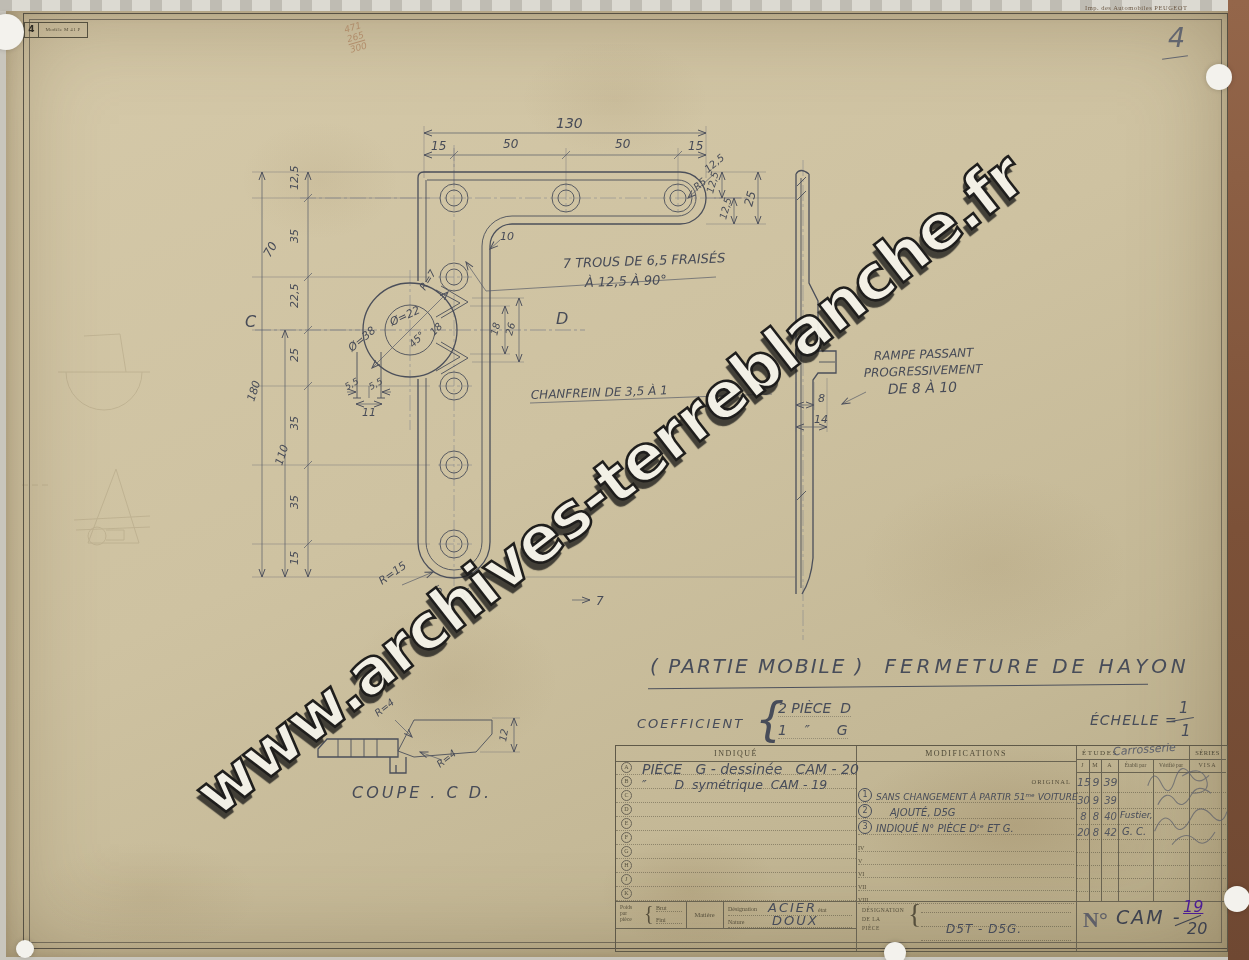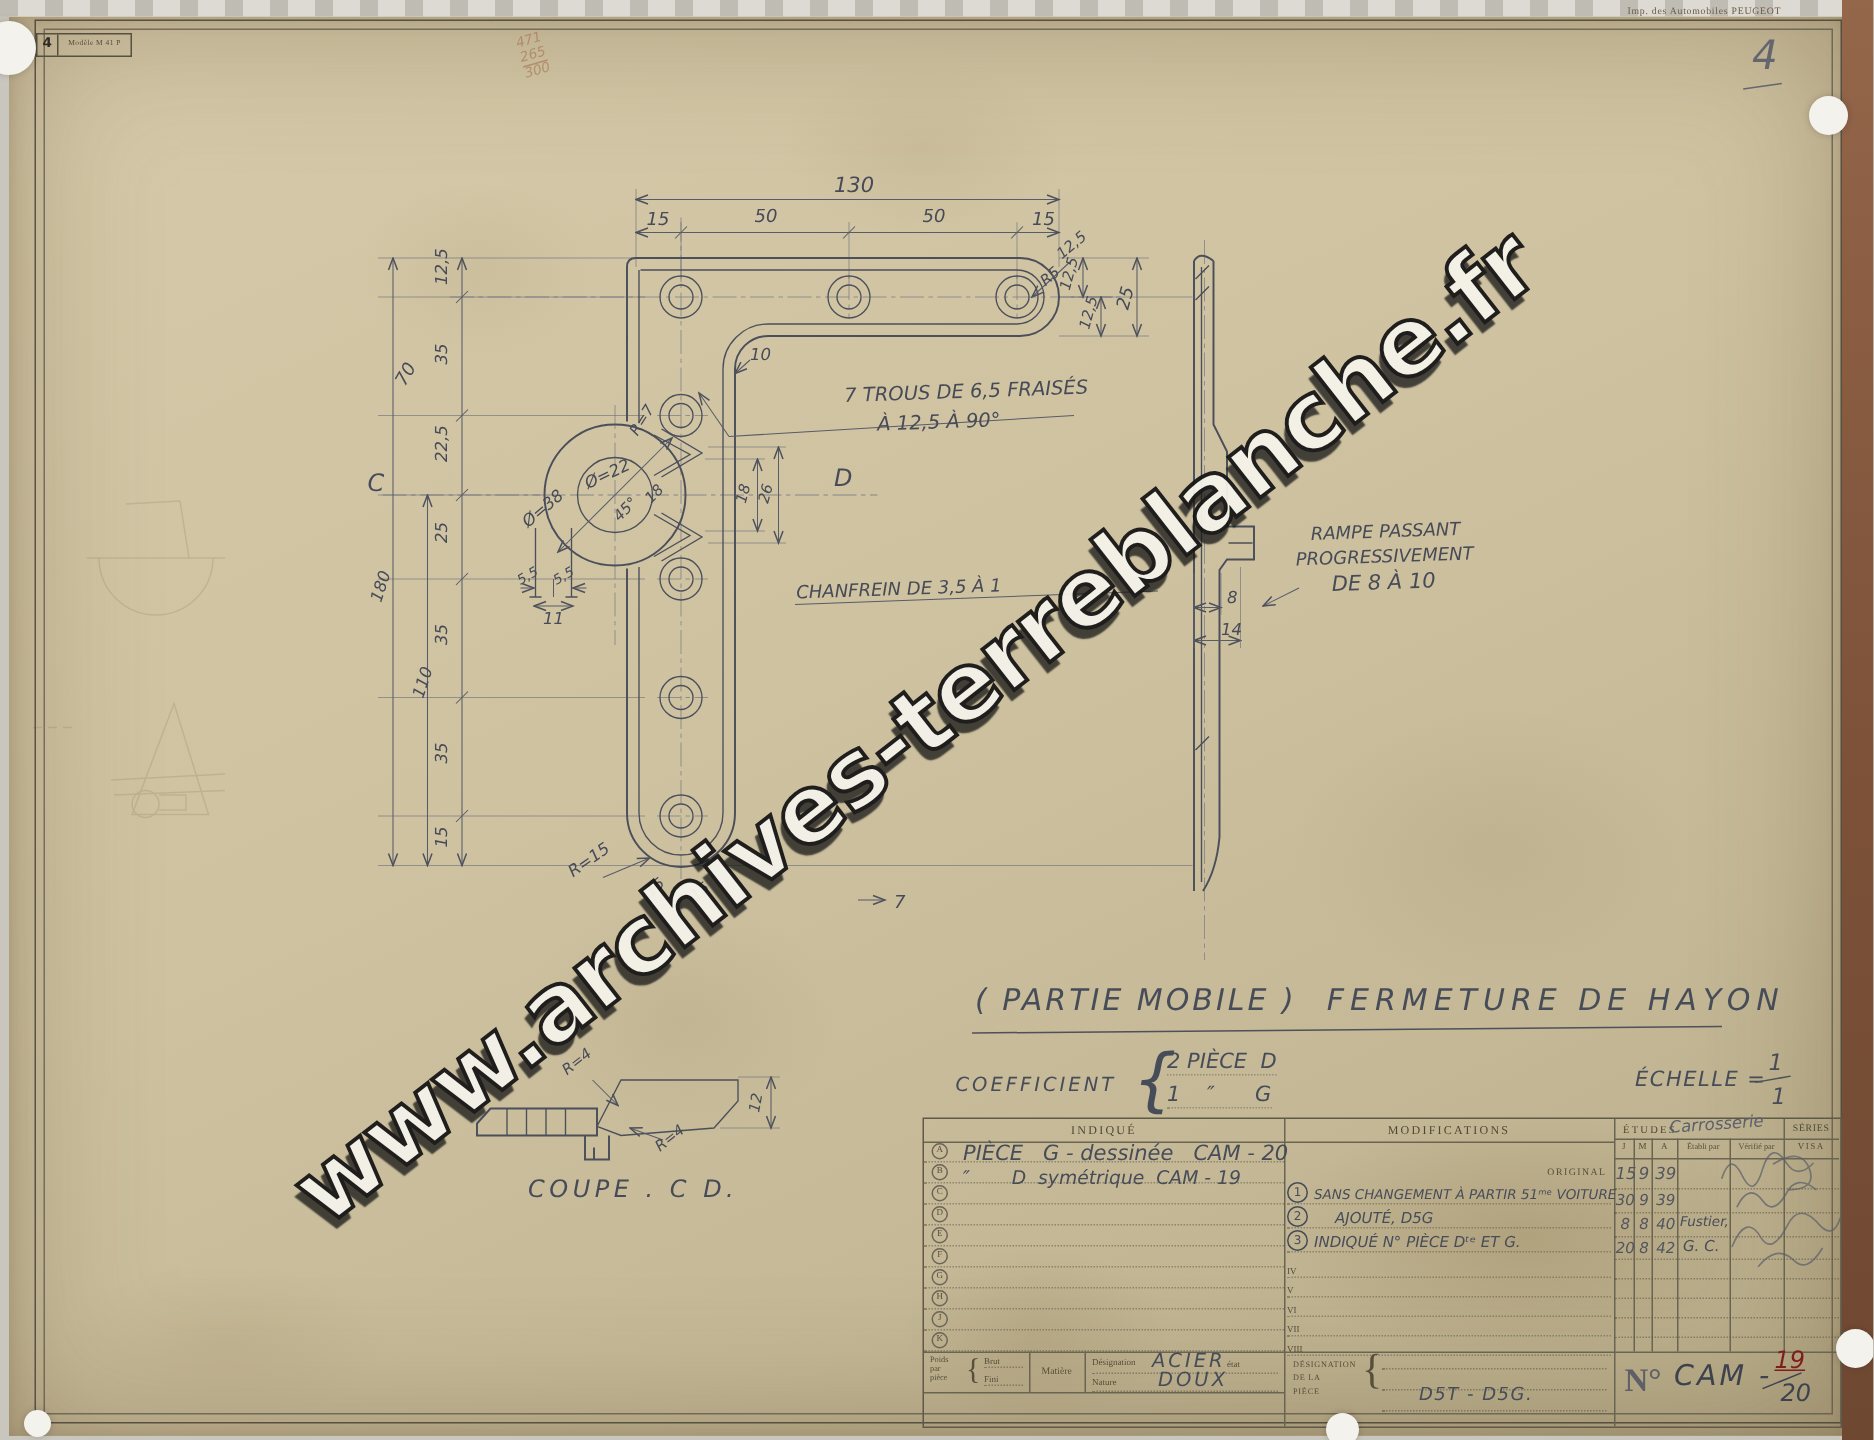--- a/index.html
+++ b/index.html
@@ -440,21 +440,21 @@
       <div>DE LA</div>
       <div>PIÈCE</div>
     </div>
     <div class="abs pr" style="left:292px;top:152px;font-size:28px;font-weight:100;">{</div>
     <div class="dot" style="left:305px;top:166px;width:150px;"></div>
     <div class="dot" style="left:305px;top:180px;width:150px;"></div>
     <div class="dot" style="left:305px;top:194px;width:150px;"></div>
     <div class="abs hw" style="left:330px;top:176px;font-size:12px;letter-spacing:1px;">D5T - D5G.</div>
     <div class="abs pr" style="left:467px;top:161px;font-size:22px;font-weight:bold;color:#5f5f68;">N°</div>
     <div class="abs hw" style="left:500px;top:160px;font-size:19px;letter-spacing:2px;color:#3e424f;">CAM -</div>
-    <div class="abs hw" style="left:567px;top:151px;font-size:16px;color:#7f1d1d;text-decoration:underline;">19</div>
+    <div class="abs hw" style="left:567px;top:151px;font-size:16px;color:#4c1d95;text-decoration:underline;">19</div>
     <div class="abs" style="left:558px;top:174px;width:28px;height:0;border-top:1.3px solid #3e424f;transform:rotate(-22deg);"></div>
     <div class="abs hw" style="left:571px;top:173px;font-size:16px;color:#3e424f;">20</div>
   </div>
 
   <div class="watermark">www.archives-terreblanche.fr</div>
 
   <div class="blob" style="left:-12px;top:14px;width:36px;height:36px;"></div>
   <div class="blob" style="left:1206px;top:64px;width:26px;height:26px;"></div>
   <div class="blob" style="left:884px;top:942px;width:22px;height:22px;"></div>
   <div class="blob" style="left:16px;top:940px;width:18px;height:18px;"></div>

